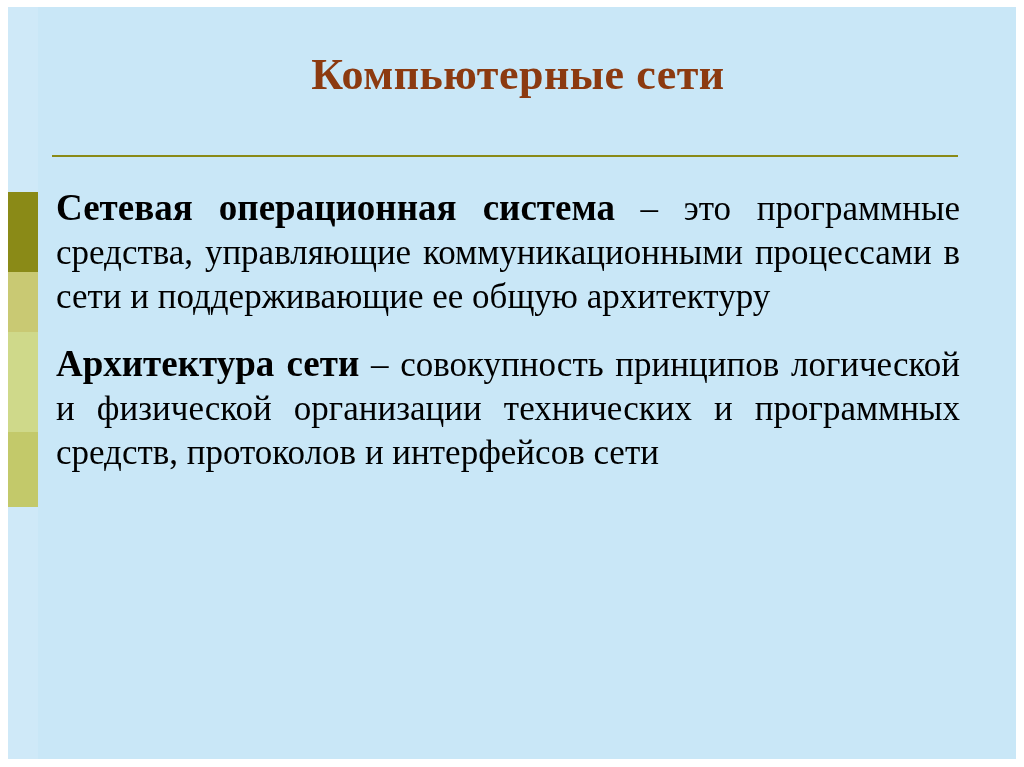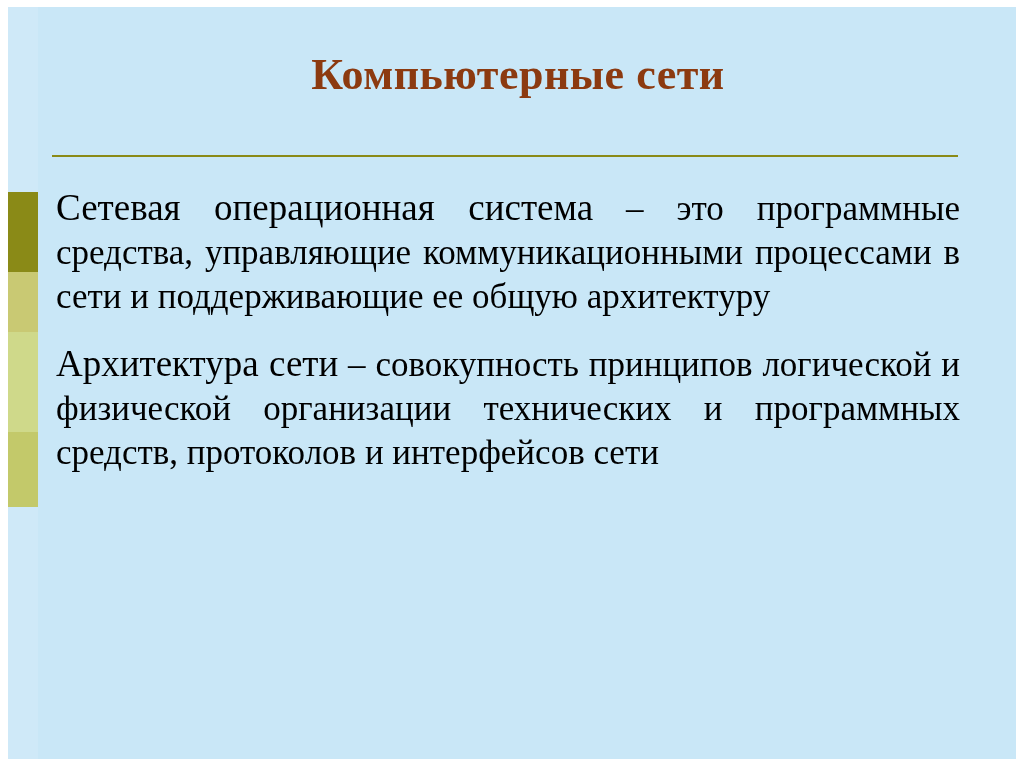--- a/index.html
+++ b/index.html
@@ -105,21 +105,21 @@
     text-align: justify;
     text-justify: inter-word;
     font-family: "Liberation Serif", serif;
     font-size: 35px;
     line-height: 1.25;
     color: #000000;
     margin: 0 0 22px 0;
   }
   .para:last-child { margin-bottom: 16px; }
   .para .term {
-    font-weight: normal;
+    font-weight: bold;
     font-size: 37px;
   }
   .para .dash {
     font-weight: normal;
   }
 </style>
 </head>
 <body>
 
 <div class="slide">

